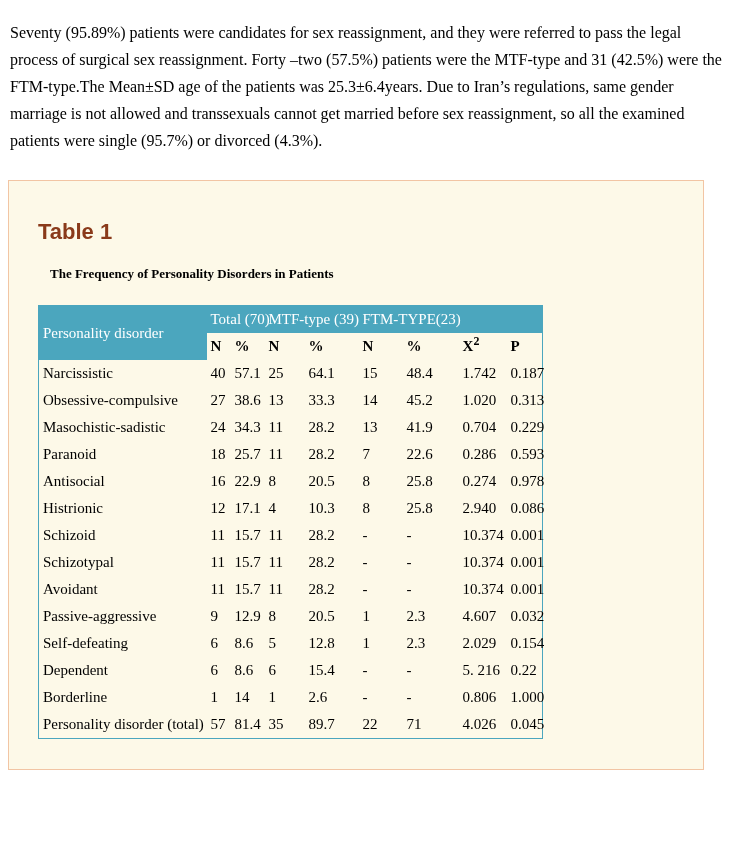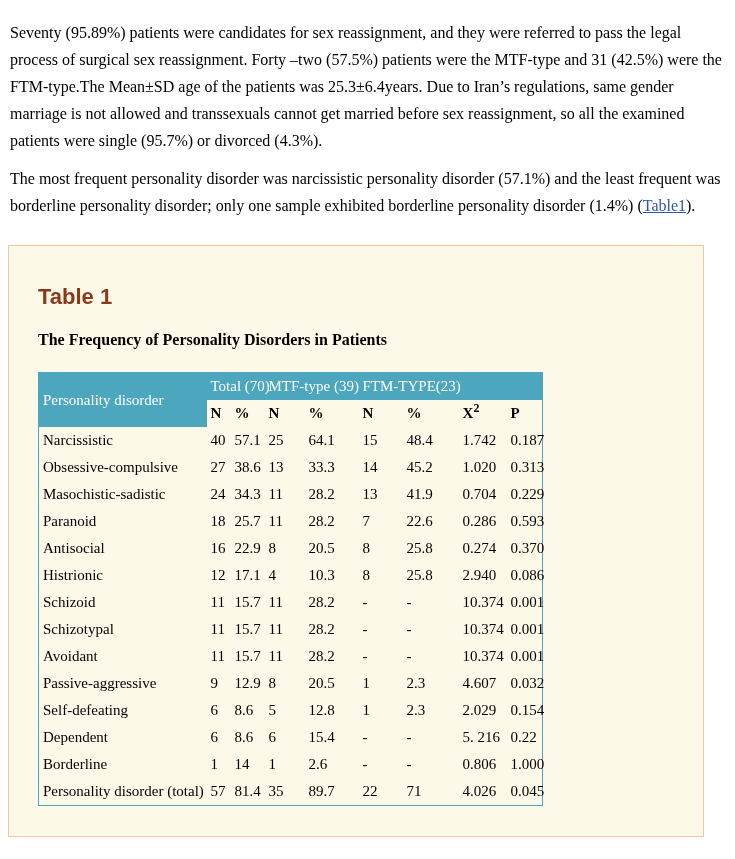--- a/index.html
+++ b/index.html
@@ -31,22 +31,22 @@
     background:var(--box_bg);
     border:1px solid var(--box_border);
     padding:38px 28px 30px 29px;
   }
   .table-label{
     font-family:"Liberation Sans", sans-serif;
     font-size:22px;font-weight:bold;color:var(--table_label);
     margin:0;
   }
   .table-caption{
-    font-size:16px;font-weight:bold;color:var(--text);
-    margin:21px 0 0 0;
+    font-size:13px;font-weight:bold;color:var(--text);
+    margin:21px 0 0 12px;
   }
   table.freq{
     border-collapse:collapse;table-layout:fixed;
     margin-top:23px;border:1px solid var(--header_teal);
     font-size:15px;width:504px;
   }
   table.freq th, table.freq td{
     text-align:left;font-weight:normal;
     padding:5px 2px 5px 4px;white-space:nowrap;
     height:18px;vertical-align:middle;
@@ -58,21 +58,20 @@
   tbody td{background:transparent;}
 </style>
 </head>
 <body>
 
 <div class="content">
 
 
   <p class="para"><span>Seventy (95.89%) patients were candidates for sex reassignment, and they were referred to pass the legal process of surgical sex reassignment. Forty –two (57.5%) patients were the MTF-type and 31 (42.5%) were the FTM-type.The Mean±SD age of the patients was 25.3±6.4years. Due to Iran’s regulations, same gender marriage is not allowed and transsexuals cannot get married before sex reassignment, so all the examined patients were single (95.7%) or divorced (4.3%).</span></p>
 
-  <p class="para"><span>The most frequent personality disorder was narcissistic personality disorder (57.1%) and the least frequent was borderline personality disorder; only one sample exhibited borderline personality disorder (1.4%) (</span><a class="table-link">Table1</a><span>).</span></p>
 
   <div class="table-box">
     <div class="table-label">Table 1</div>
     <div class="table-caption">The Frequency of Personality Disorders in Patients</div>
 
     <table class="freq">
       <colgroup>
         <col style="width:168px">
           <col style="width:24px">
           <col style="width:34px">
@@ -149,21 +148,21 @@
           </tr>
           <tr>
             <td>Antisocial</td>
             <td>16</td>
             <td>22.9</td>
             <td>8</td>
             <td>20.5</td>
             <td>8</td>
             <td>25.8</td>
             <td>0.274</td>
-            <td>0.370</td>
+            <td>0.978</td>
           </tr>
           <tr>
             <td>Histrionic</td>
             <td>12</td>
             <td>17.1</td>
             <td>4</td>
             <td>10.3</td>
             <td>8</td>
             <td>25.8</td>
             <td>2.940</td>

